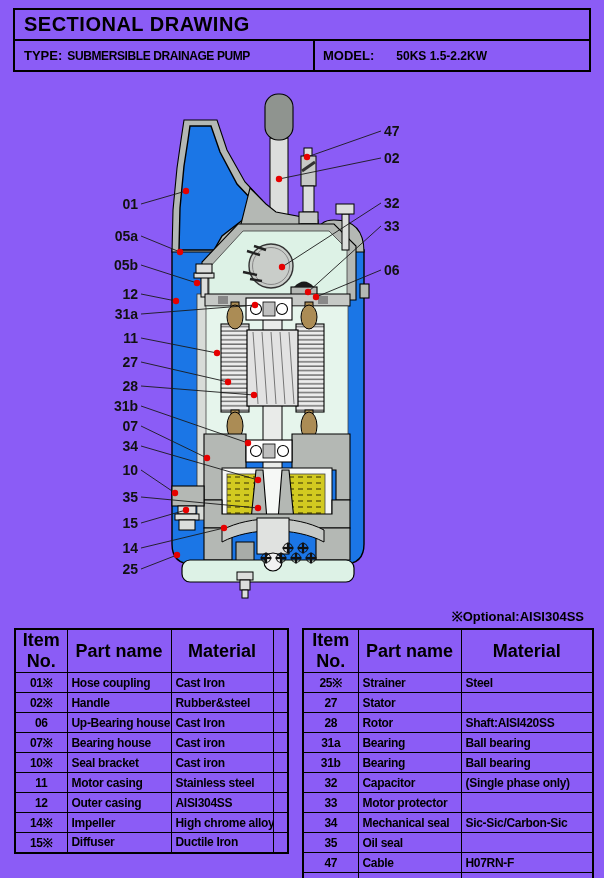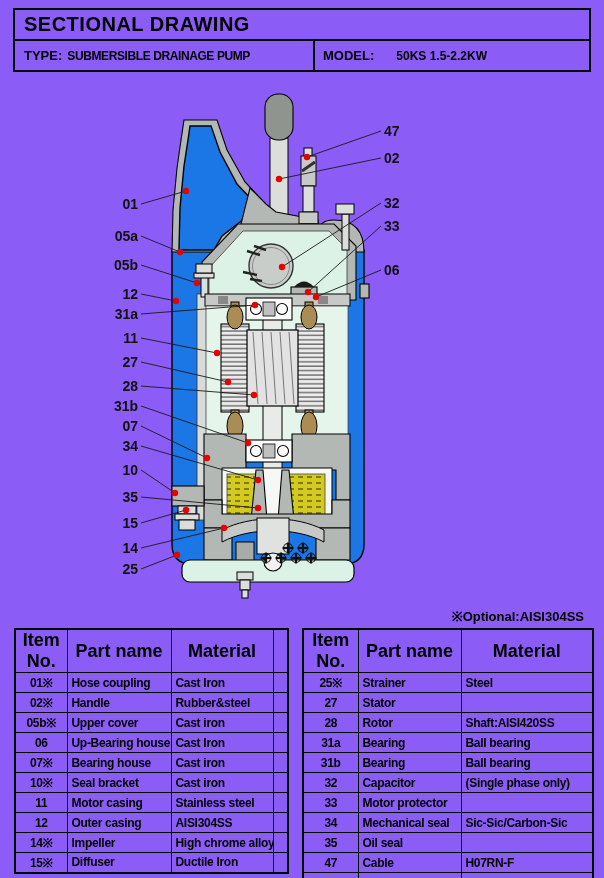--- a/index.html
+++ b/index.html
@@ -315,26 +315,20 @@
           <td class="c2">Cast Iron</td>
           <td></td>
         </tr>
         <tr>
           <td class="c0">02※</td>
           <td class="c1">Handle</td>
           <td class="c2">Rubber&amp;steel</td>
           <td></td>
         </tr>
         <tr>
-          <td class="c0">05b※</td>
-          <td class="c1">Upper cover</td>
-          <td class="c2">Cast iron</td>
-          <td></td>
-        </tr>
-        <tr>
           <td class="c0">06</td>
           <td class="c1">Up-Bearing house</td>
           <td class="c2">Cast Iron</td>
           <td></td>
         </tr>
         <tr>
           <td class="c0">07※</td>
           <td class="c1">Bearing house</td>
           <td class="c2">Cast iron</td>
           <td></td>

